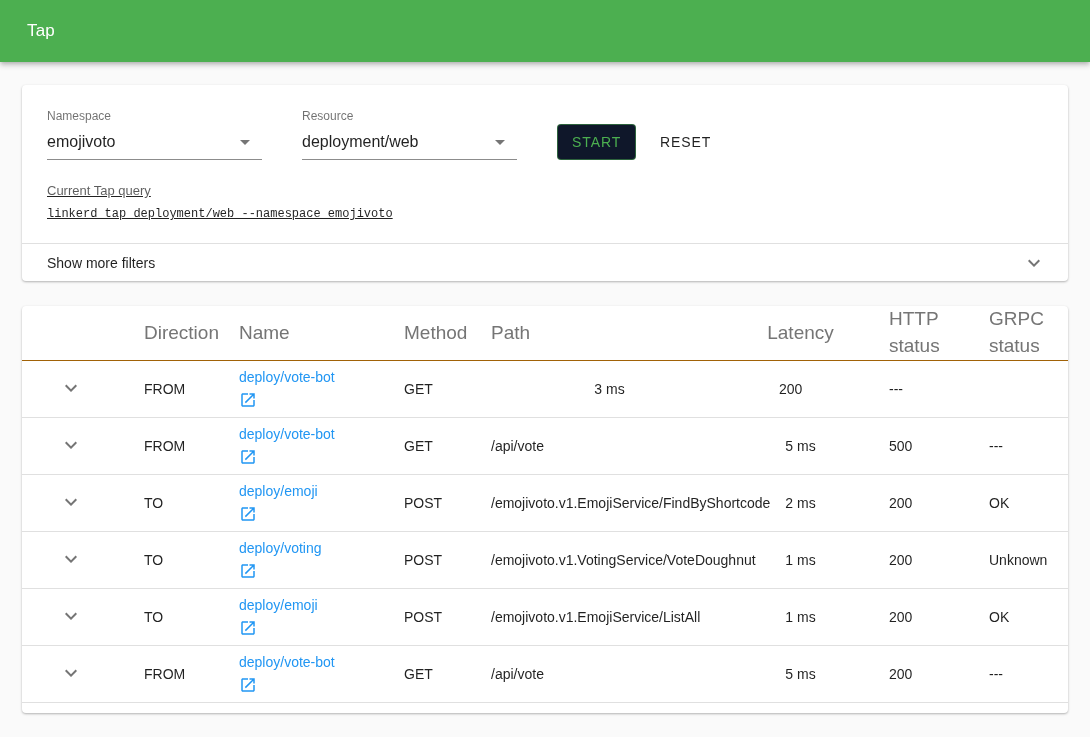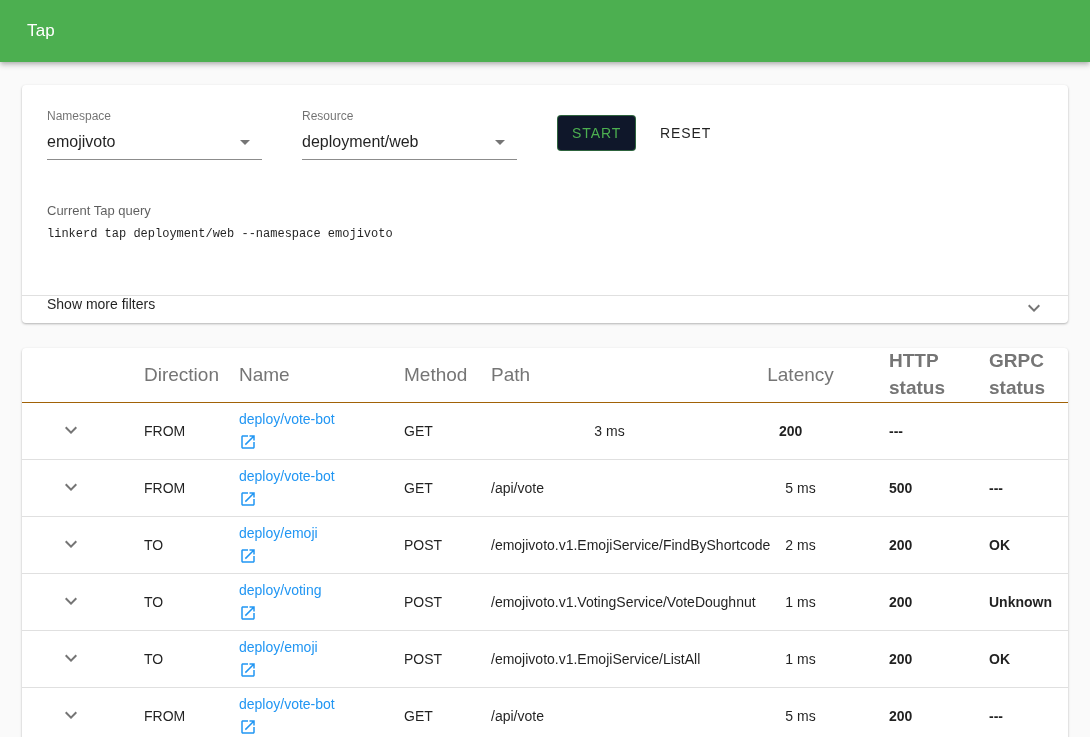--- a/index.html
+++ b/index.html
@@ -33,21 +33,21 @@
     background: #ffffff;
     border-radius: 4px;
     margin: 0 22px;
     box-shadow: 0 1px 3px rgba(0,0,0,0.12), 0 1px 2px rgba(0,0,0,0.18);
   }
   .query-card { margin-top: 23px; }
   .results-card { margin-top: 25px; padding-bottom: 10px; }
 
   
   .form-section { padding: 24px 24px 0 25px; }
-  .form-row { display: flex; align-items: center; }
+  .form-row { display: flex; align-items: flex-end; }
   .select-group { width: 215px; margin-right: 40px; }
   .select-label {
     font-size: 12px;
     color: rgba(0,0,0,0.56);
     margin-bottom: 7px;
   }
   .select-control {
     display: flex;
     align-items: center;
     border-bottom: 1px solid rgba(0,0,0,0.45);
@@ -82,38 +82,37 @@
     color: rgba(0,0,0,0.87);
     font-family: inherit;
     font-size: 14px;
     font-weight: 500;
     letter-spacing: 0.9px;
     padding: 10px 8px;
     margin-left: 16px;
     cursor: pointer;
   }
 
-  .query-section { margin-top: 43px; padding-bottom: 22px; }
+  .query-section { margin-top: 23px; padding-bottom: 22px; text-decoration: underline; }
   .query-label { font-size: 13px; color: rgba(0,0,0,0.64); }
   .query-value {
     margin-top: 9px;
     font-family: "Liberation Mono", "DejaVu Sans Mono", monospace;
     font-size: 12px;
     color: rgba(0,0,0,0.87);
   }
 
   .filters-row {
     border-top: 1px solid #e0e0e0;
-    height: 28px;
+    height: 38px;
     display: flex;
-    align-items: flex-start;
+    align-items: center;
     justify-content: space-between;
     padding: 0 22px 0 25px;
     cursor: pointer;
-    margin-top: 32px;
   }
   .filters-label { font-size: 14px; color: rgba(0,0,0,0.87); }
 
   
   .grid-row {
     display: grid;
     grid-template-columns: 122px 95px 165px 87px 272px 110px 100px 95px;
     align-items: center;
   }
   .table-header {
@@ -128,21 +127,21 @@
     border-bottom: 1px solid #e0e0e0;
     font-size: 14px;
   }
   .cell-expand { padding-left: 37px; }
   .expand-btn {
     background: none; border: none; padding: 0;
     width: 24px; height: 24px; cursor: pointer;
     display: inline-flex; align-items: center; justify-content: center;
   }
   .cell-latency { text-align: center; padding-right: 35px; }
-  .cell-http, .cell-grpc { padding-left: 16px; font-weight: bold; }
+  .cell-http, .cell-grpc { padding-left: 16px; }
   .name-link {
     display: flex;
     flex-wrap: wrap;
     align-items: center;
     gap: 6px 24px;
     max-width: 112px;
     color: #2196f3;
     text-decoration: none;
     cursor: pointer;
   }

